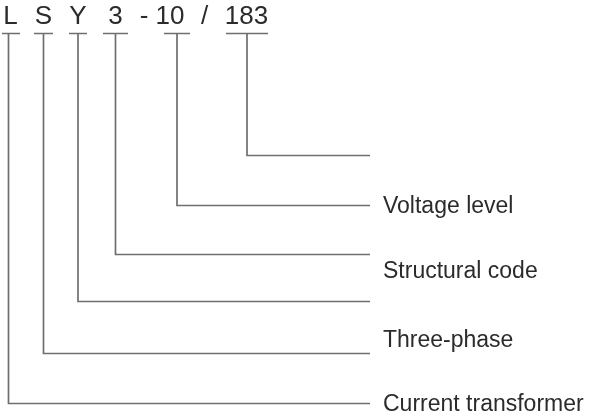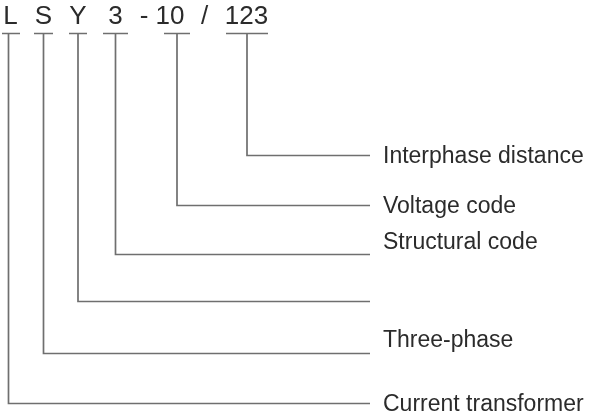--- a/index.html
+++ b/index.html
@@ -50,21 +50,21 @@
   .label {
     position: absolute;
     left: 383px;
     font-size: 23px;
     line-height: 28px;
     color: var(--text-color);
     white-space: nowrap;
   }
   .label-1 { top: 141px; }
   .label-2 { top: 191px; }
-  .label-3 { top: 227px; }
+  .label-3 { top: 256px; }
   .label-4 { top: 287px; }
   .label-5 { top: 325px; }
   .label-6 { top: 389px; }
 </style>
 </head>
 <body>
 
 <div class="diagram">
 
   <svg class="connector-svg" viewBox="0 0 600 415" aria-hidden="true">
@@ -76,21 +76,20 @@
     <path d="M2 33.5 H20 M8.5 33.5 V403.5 H370"></path>
   </svg>
 
   <span class="code-char char-l">L</span>
   <span class="code-char char-s">S</span>
   <span class="code-char char-y">Y</span>
   <span class="code-char char-3">3</span>
   <span class="code-char char-dash">-</span>
   <span class="code-char char-10">10</span>
   <span class="code-char char-slash">/</span>
-  <span class="code-char char-107">123</span>
+  <span class="code-char char-107">183</span>
 
-  <div class="label label-1">Interphase distance</div>
-  <div class="label label-2">Voltage code</div>
+  <div class="label label-2">Voltage level</div>
   <div class="label label-3">Structural code</div>
   <div class="label label-5">Three-phase</div>
   <div class="label label-6">Current transformer</div>
 
 </div>
 
 </body></html>

